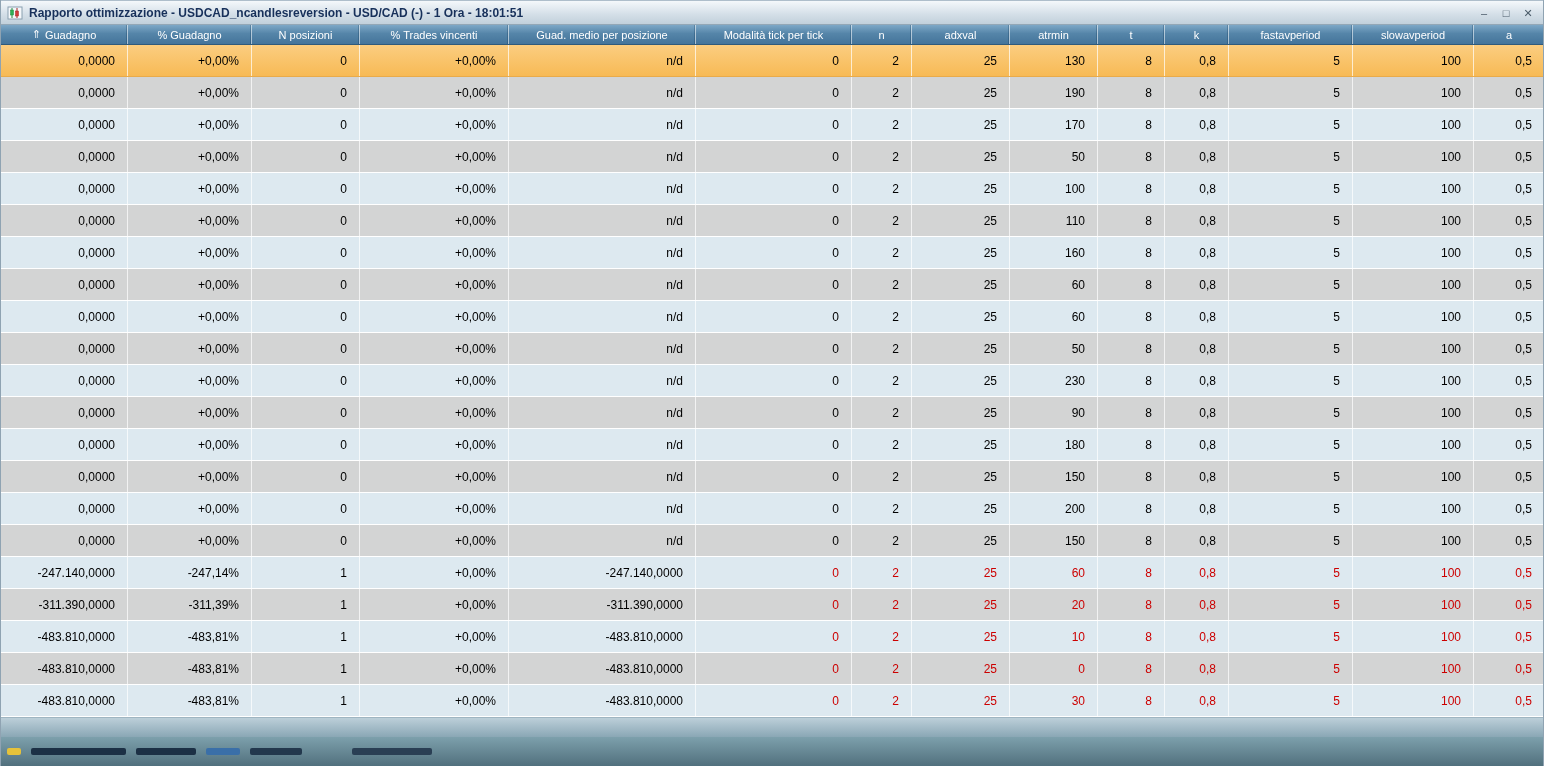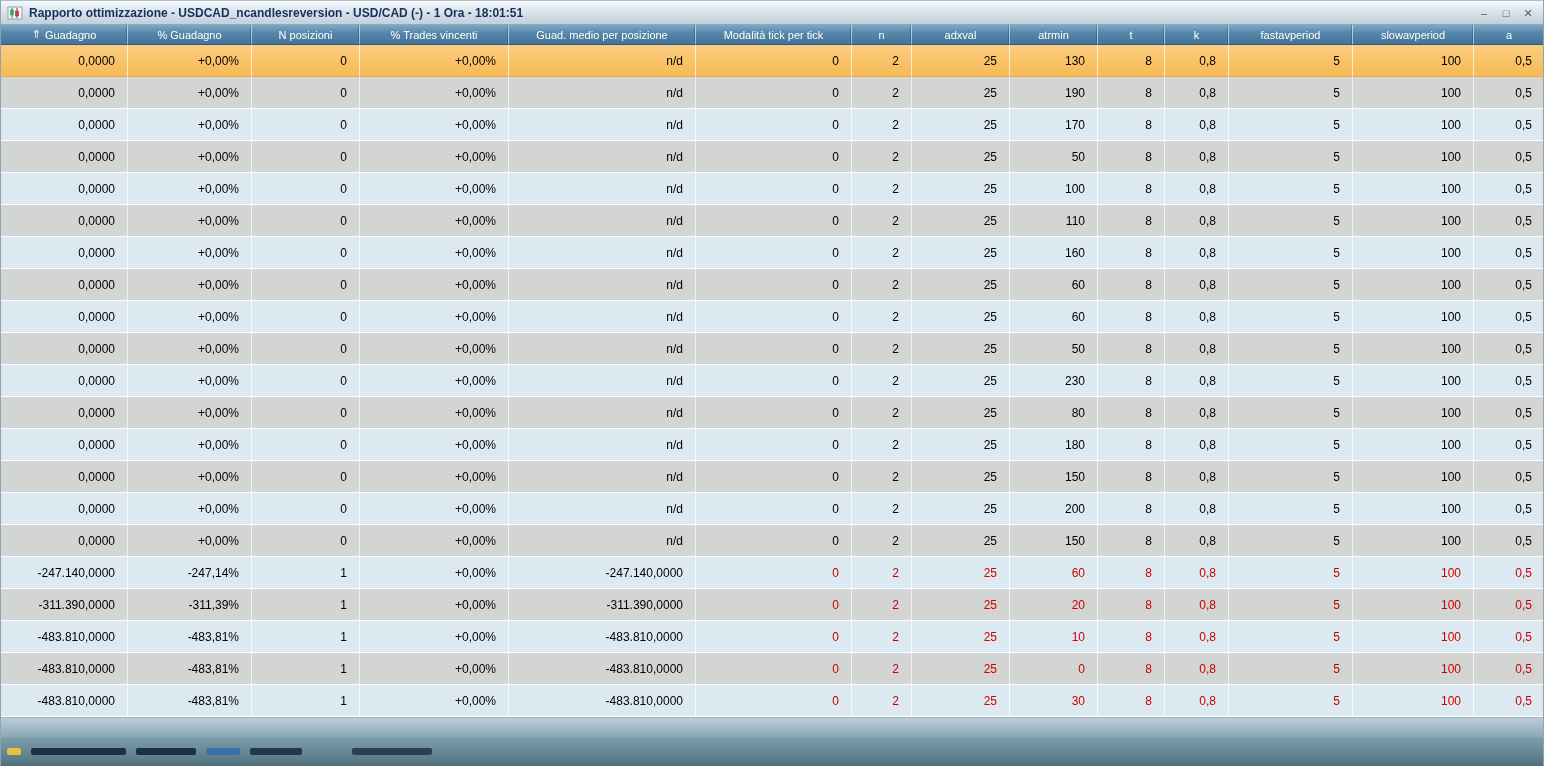--- a/index.html
+++ b/index.html
@@ -343,21 +343,21 @@
       </div>
       <div class="trow gray">
         <div class="tcell" style="width: 127px;">0,0000</div>
         <div class="tcell" style="width: 124px;">+0,00%</div>
         <div class="tcell" style="width: 108px;">0</div>
         <div class="tcell" style="width: 149px;">+0,00%</div>
         <div class="tcell" style="width: 187px;">n/d</div>
         <div class="tcell" style="width: 156px;">0</div>
         <div class="tcell" style="width: 60px;">2</div>
         <div class="tcell" style="width: 98px;">25</div>
-        <div class="tcell" style="width: 88px;">80</div>
+        <div class="tcell" style="width: 88px;">90</div>
         <div class="tcell" style="width: 67px;">8</div>
         <div class="tcell" style="width: 64px;">0,8</div>
         <div class="tcell" style="width: 124px;">5</div>
         <div class="tcell" style="width: 121px;">100</div>
         <div class="tcell" style="width: 71px;">0,5</div>
       </div>
       <div class="trow blue">
         <div class="tcell" style="width: 127px;">0,0000</div>
         <div class="tcell" style="width: 124px;">+0,00%</div>
         <div class="tcell" style="width: 108px;">0</div>

